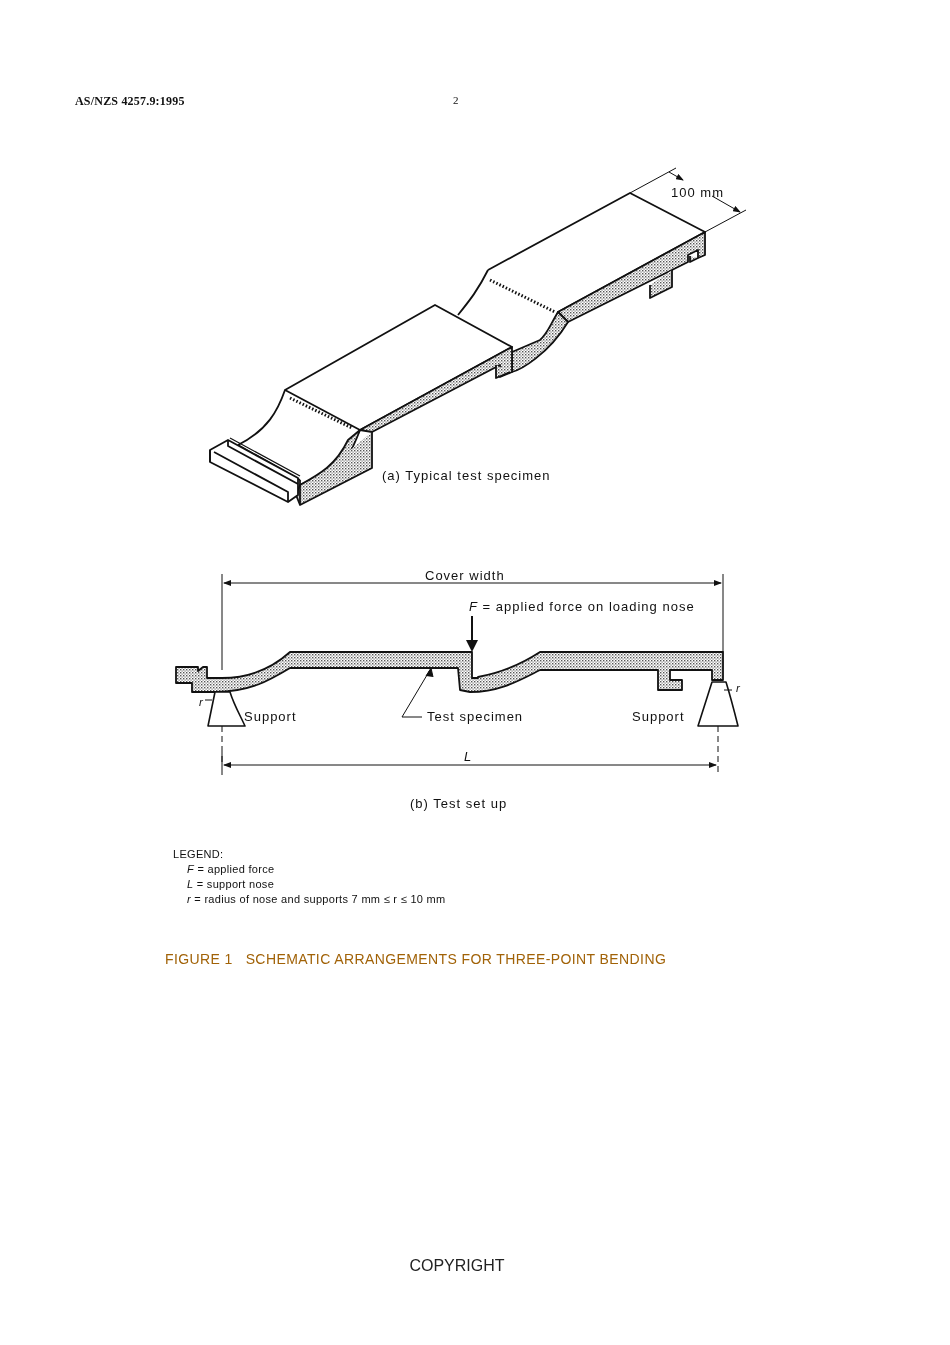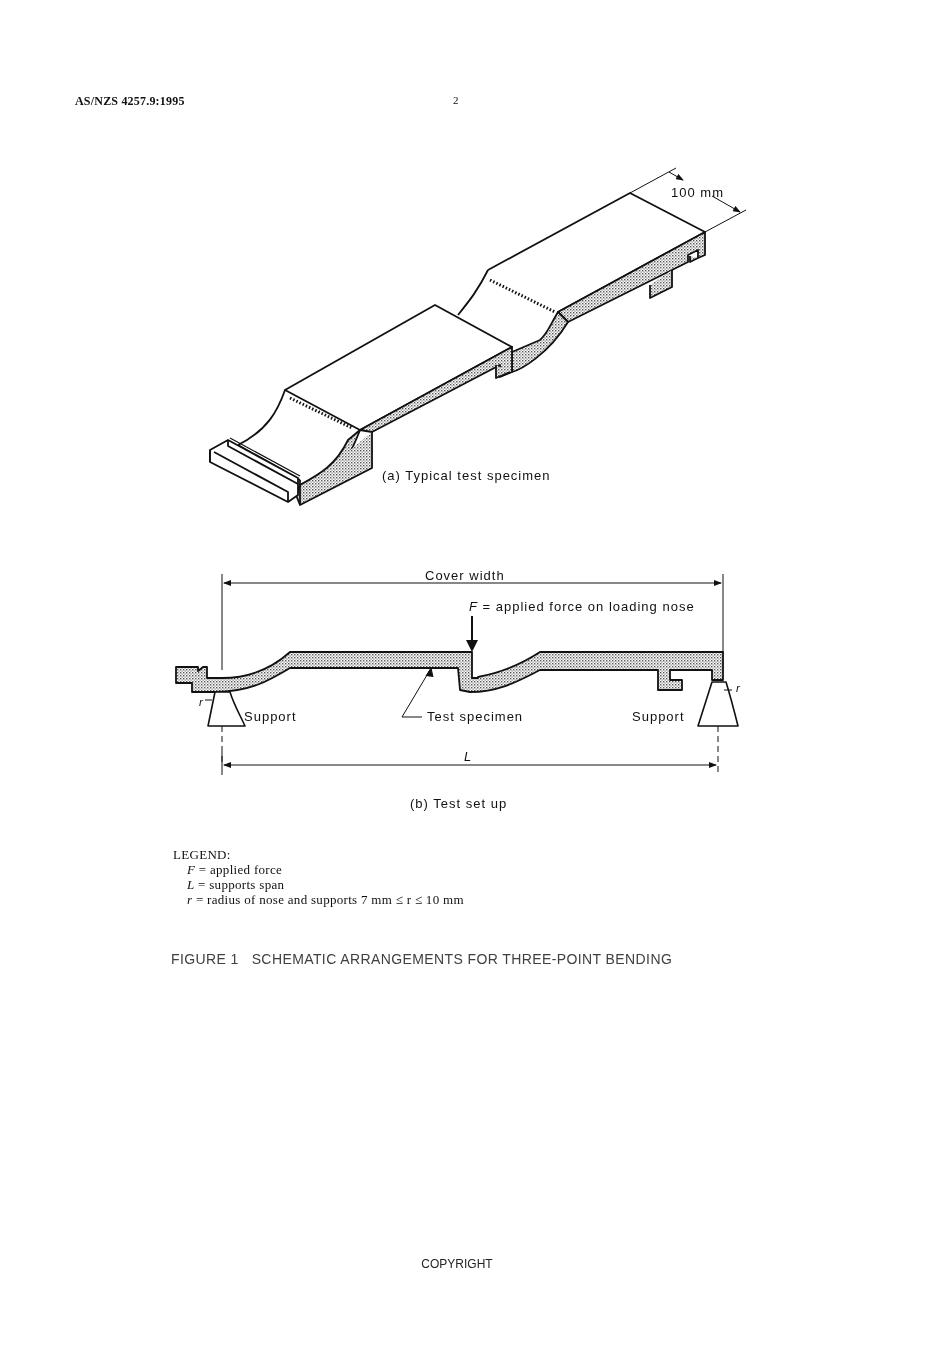--- a/index.html
+++ b/index.html
@@ -3,23 +3,23 @@
   <meta charset="utf-8">
   <style>
     html, body { margin: 0; padding: 0; background: #ffffff; }
     body { width: 950px; height: 1345px; position: relative; overflow: hidden; color: #111; }
     .hdr-left { position: absolute; left: 75px; top: 94px; font-family: "Liberation Serif", serif; font-weight: bold; font-size: 12px; letter-spacing: 0.2px; }
     .hdr-page { position: absolute; left: 453px; top: 94px; font-family: "Liberation Serif", serif; font-size: 11px; }
     svg.fig { position: absolute; left: 0; top: 0; }
     .lbl { font-family: "Liberation Sans", sans-serif; font-size: 13px; fill: #111; letter-spacing: 1px; }
     .lbl-sm { font-family: "Liberation Sans", sans-serif; font-size: 11.5px; fill: #111; letter-spacing: 0.6px; }
     .ital { font-style: italic; }
-    .caption { position: absolute; left: 171px; top: 951px; font-family: "Liberation Sans", sans-serif; font-size: 14px; letter-spacing: 0.4px; color: #404040; }
-    .footer { position: absolute; left: 0; width: 914px; text-align: center; top: 1257px; font-family: "Liberation Sans", sans-serif; font-size: 12px; color: #222; }
-    .legend { position: absolute; left: 173px; top: 847px; font-family: Liberation Serif, serif; font-size: 13px; line-height: 15px; color: #111; letter-spacing: 0.3px; }
+    .caption { position: absolute; left: 165px; top: 951px; font-family: "Liberation Sans", sans-serif; font-size: 14px; letter-spacing: 0.4px; color: #a16207; }
+    .footer { position: absolute; left: 0; width: 914px; text-align: center; top: 1257px; font-family: "Liberation Sans", sans-serif; font-size: 16px; color: #222; }
+    .legend { position: absolute; left: 173px; top: 847px; font-family: Liberation Sans, sans-serif; font-size: 11px; line-height: 15px; color: #111; letter-spacing: 0.3px; }
     .legend .title { display: block; }
     .legend .row { display: block; white-space: nowrap; margin-left: 14px; }
     .legend .sym { font-style: italic; }
   </style>
 </head>
 <body>
 
 <div class="hdr-left">AS/NZS 4257.9:1995</div>
 <div class="hdr-page">2</div>
 
@@ -128,19 +128,19 @@
     <line x1="224" y1="765" x2="716" y2="765" marker-start="url(#arrowStart)" marker-end="url(#arrowEnd)"></line>
   </g>
   <text x="464" y="761" class="lbl ital">L</text>
 
   <text x="410" y="808" class="lbl">(b) Test set up</text>
 </svg>
 
 <div class="legend">
   <span class="title">LEGEND:</span>
   <span class="row"><span class="sym">F</span><span> = applied force</span></span>
-  <span class="row"><span class="sym">L</span><span> = supports span</span></span>
+  <span class="row"><span class="sym">L</span><span> = support nose</span></span>
   <span class="row"><span class="sym">r</span><span> = radius of nose and supports 7 mm ≤ r ≤ 10 mm</span></span>
 </div>
 
 <div class="caption" style="white-space: pre;">FIGURE 1   SCHEMATIC ARRANGEMENTS FOR THREE-POINT BENDING</div>
 
 <div class="footer">COPYRIGHT</div>
 
 </body></html>

